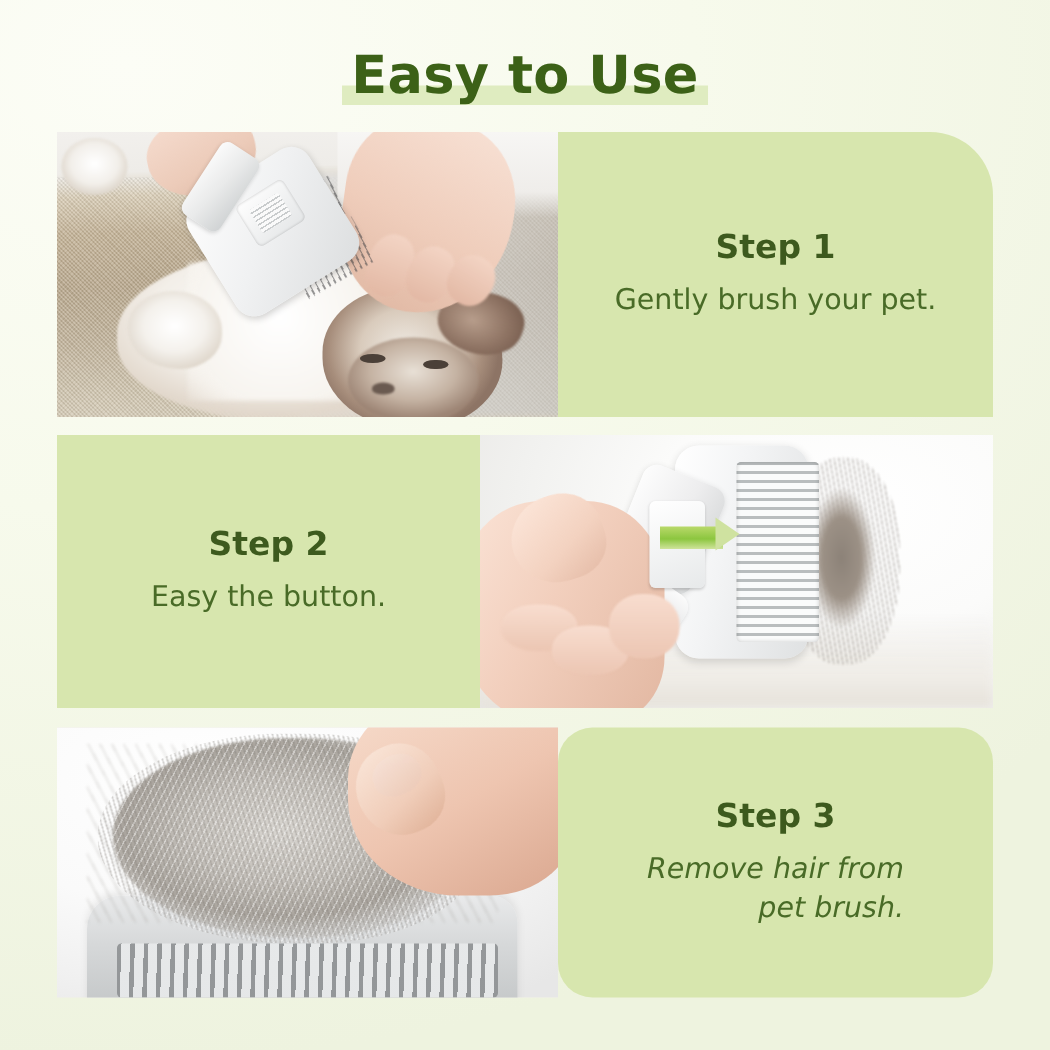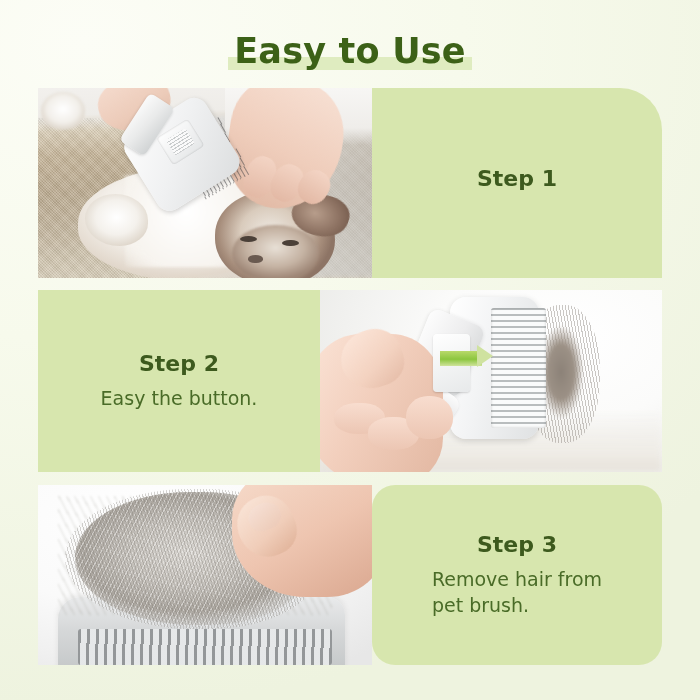--- a/index.html
+++ b/index.html
@@ -104,21 +104,22 @@
   .step-desc {
     font-size: 19px;
     font-weight: normal;
     color: #496b27;
     line-height: 26px;
     margin: 0;
     text-align: center;
     white-space: pre-line;
   }
   .step-desc.left {
-    text-align: left;
+    text-align: right;
+    font-style: italic;
   }
   .p1-base {
     position: absolute; inset: 0;
     background:
       linear-gradient(178deg,
         #f2f0ed 0%, #eeece8 14%,
         #d9cdb6 22%,
         #c3b296 34%,
         #b9a88d 52%,
         #c2b49c 70%,
@@ -450,20 +451,21 @@
       <div class="p1-finger f3"></div>
       <div class="p1-hand1"></div>
       <div class="p1-bristles"></div>
       <div class="p1-brush-head"></div>
       <div class="p1-brush-handle"></div>
       <div class="p1-brush-btn"></div>
     </div>
 
     <div class="cell-text">
       <div class="step-title">Step 1</div>
+      <div class="step-desc">Gently brush your pet.</div>
     </div>
 
   </div>
 
   <div class="row" id="row2">
 
     <div class="cell-text">
       <div class="step-title">Step 2</div>
       <div class="step-desc">Easy the button.</div>
     </div>

